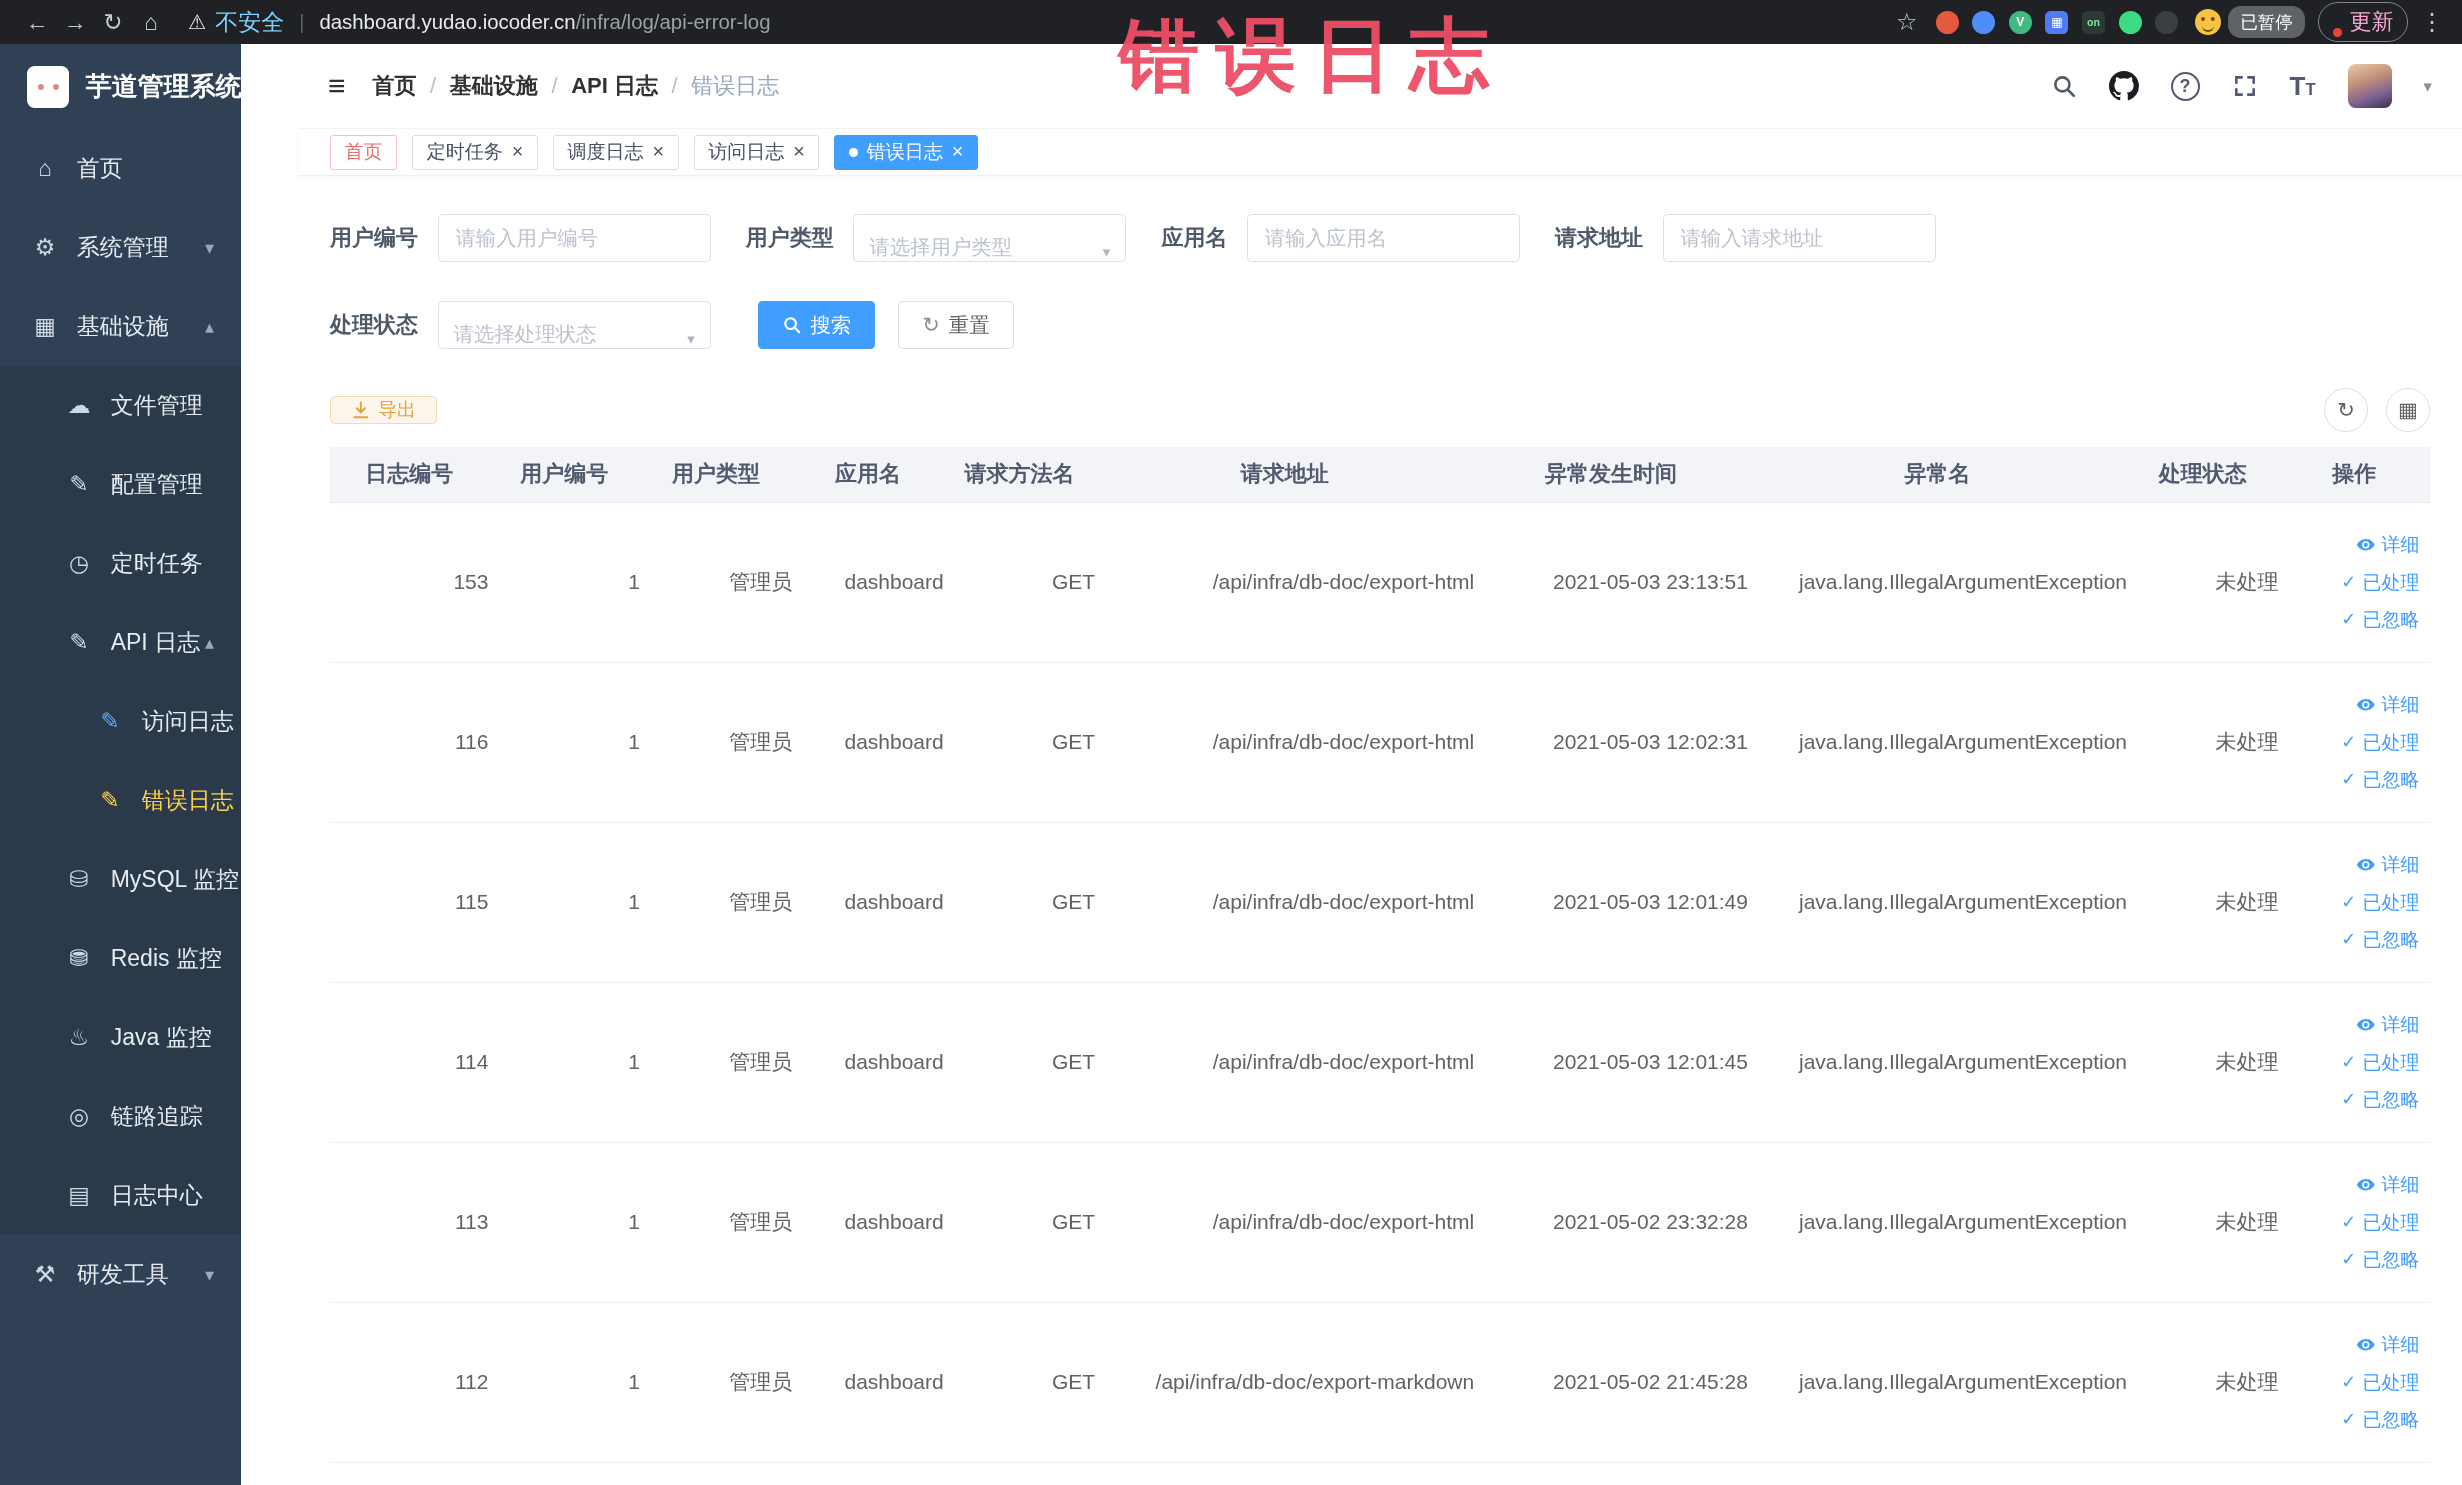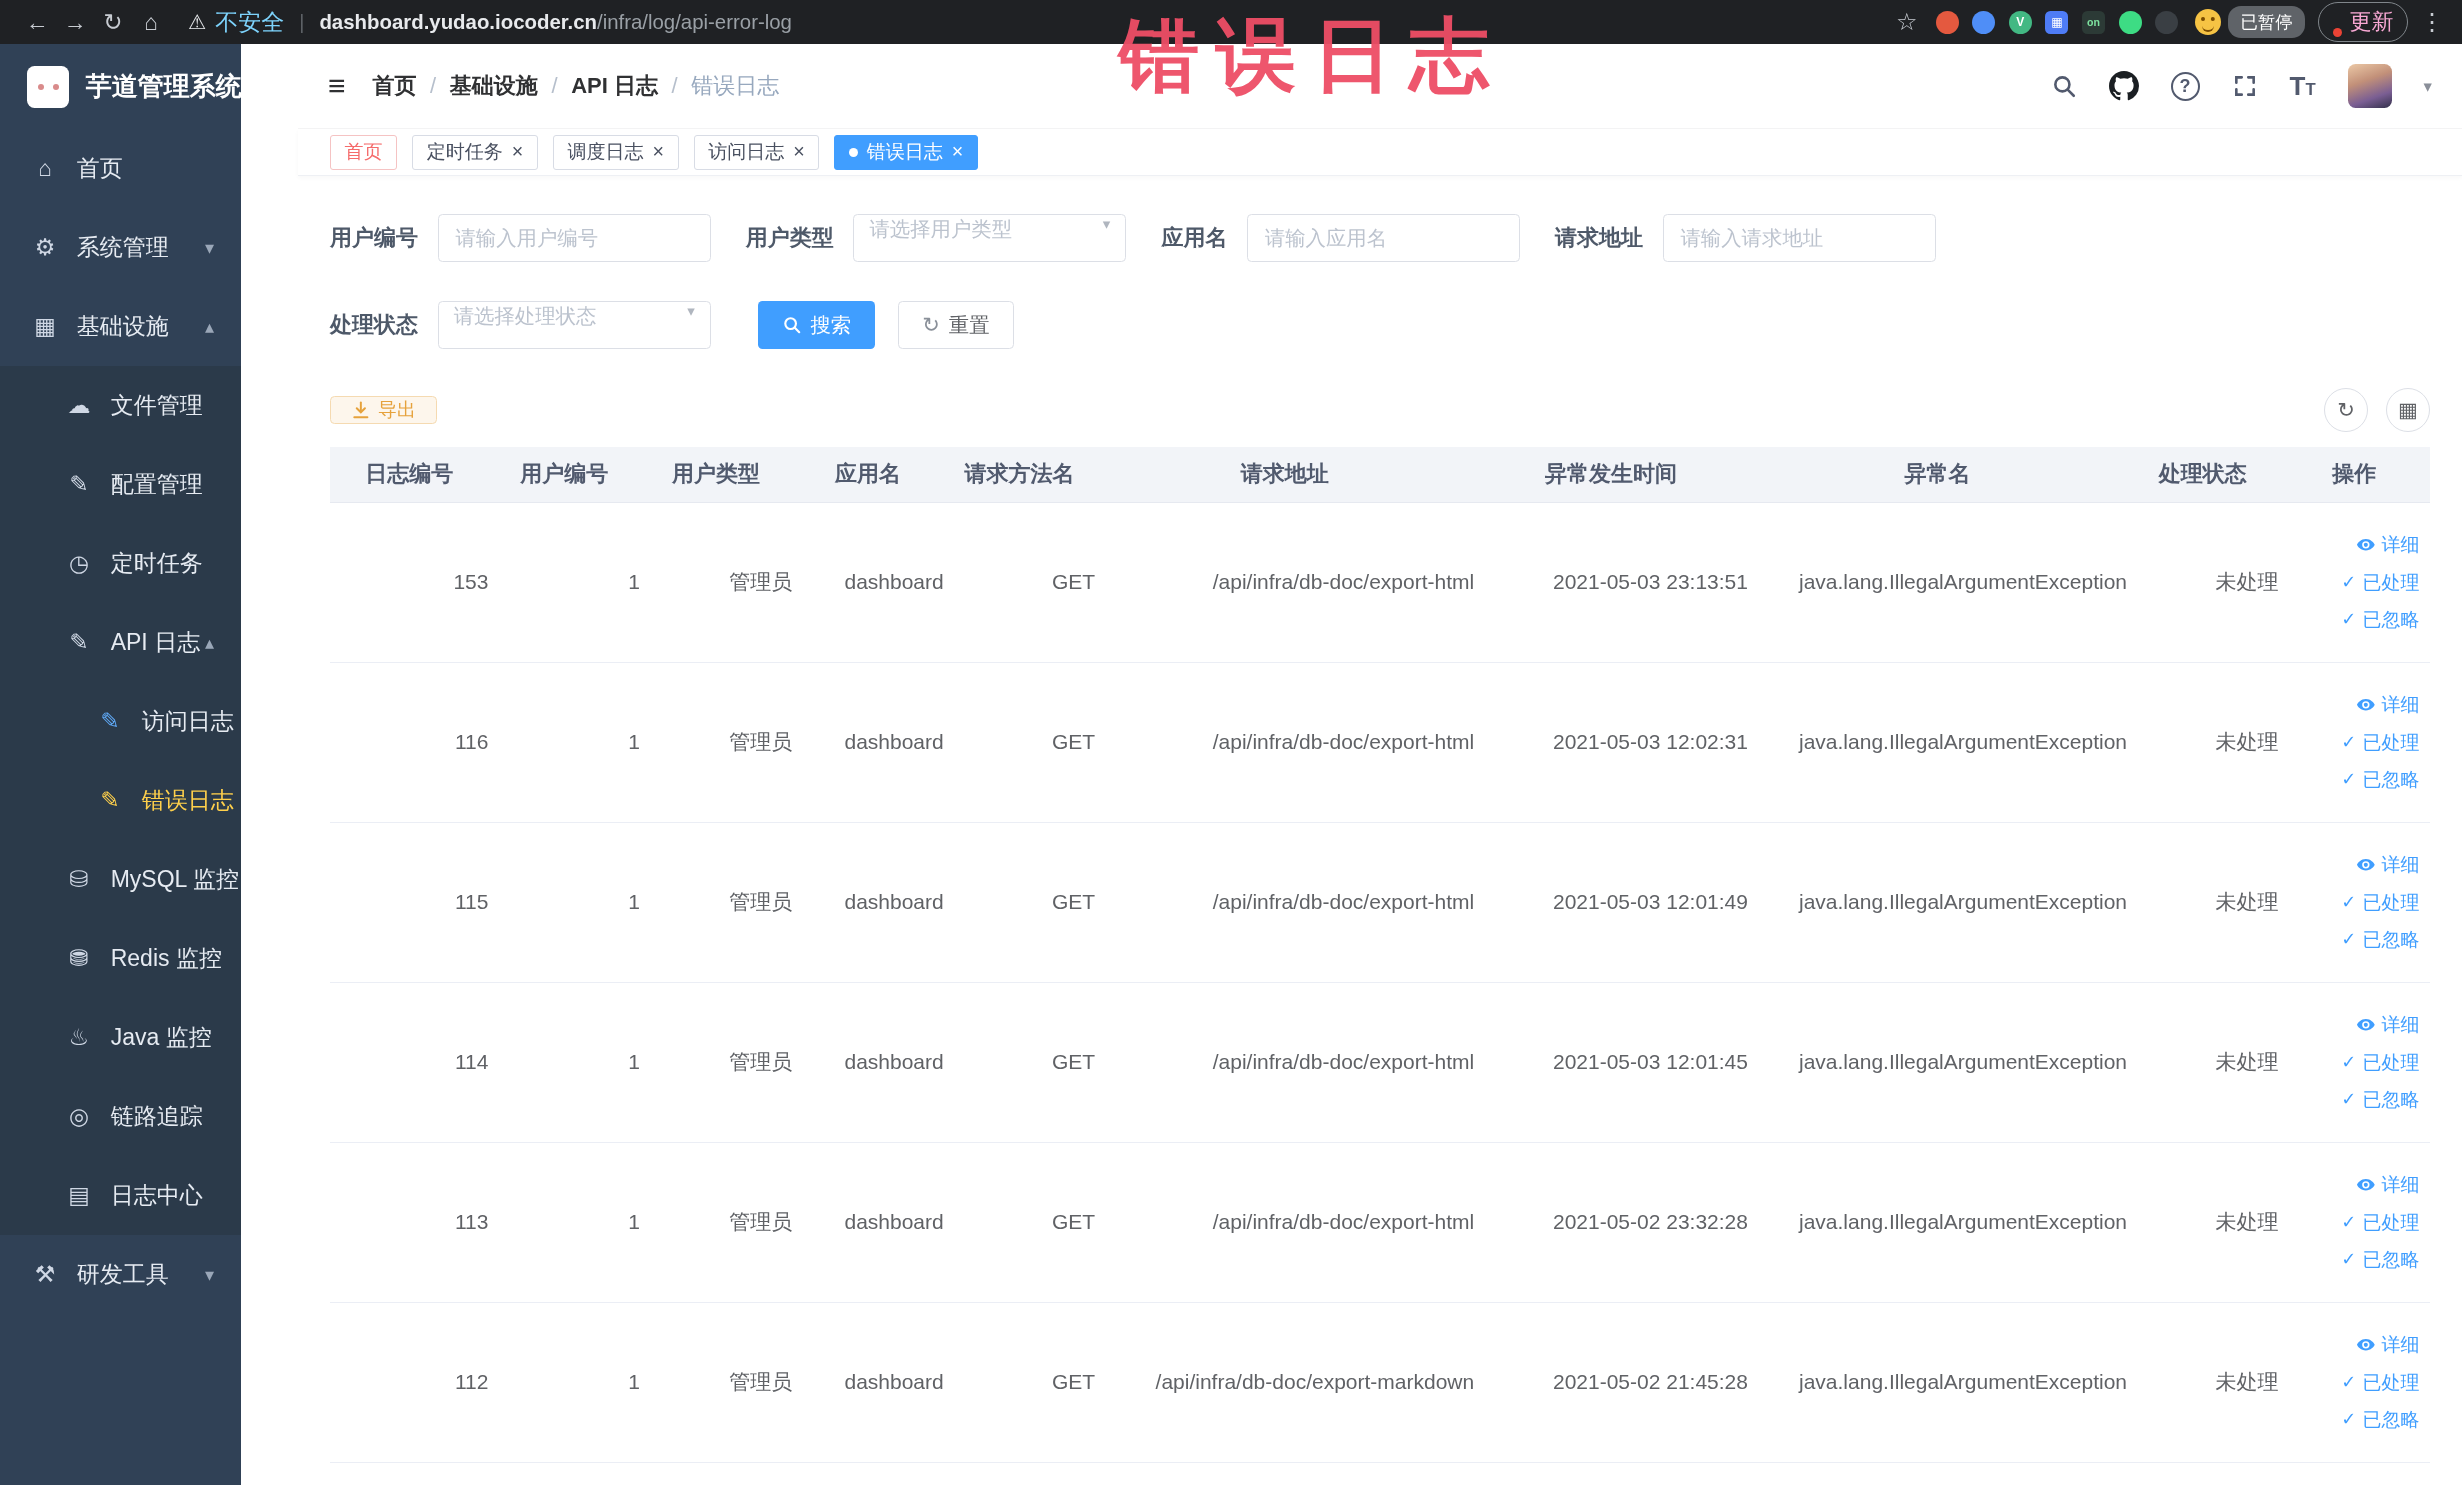--- a/index.html
+++ b/index.html
@@ -7,21 +7,21 @@
   body{font-family:"Liberation Sans","DejaVu Sans",sans-serif;background:#fff;position:relative;overflow:hidden;color:#303133}
 
   
   .chrome{position:absolute;left:0;top:0;width:2462px;height:44px;background:#1f2124;display:flex;align-items:center;padding:0 18px;z-index:5}
   .nav-ic{font-size:23px;color:#c7cbd1;width:38px;text-align:center;flex:none}
   .sec{display:flex;align-items:center;gap:9px;margin-left:18px;flex:none}
   .sec .tri{color:#e8eaed;font-size:20.4px}
   .sec-label{font-size:23px;color:#7dd3fc}
   .divider{color:#5f6368;margin:0 15px;font-size:19.7px}
   .url{font-size:20.4px;white-space:nowrap}
-  .url .host{color:#e8eaed;font-weight:700}
+  .url .host{color:#e8eaed;font-weight:400}
   .url .path{color:#9aa0a6}
   .spacer{flex:1}
   .star{font-size:24px;color:#c7cbd1;margin-right:18px}
   .exts{display:flex;align-items:center;gap:13.6px;margin-right:16.7px}
   .ext{width:23px;height:23px;border-radius:50%;display:flex;align-items:center;justify-content:center;font-size:12px;font-weight:700;color:#fff;flex:none}
   .pill-paused{display:flex;align-items:center;gap:7.6px;margin-right:13.6px;flex:none}
   .face{width:26px;height:26px;border-radius:50%;background:#f6c344;position:relative;flex:none}
   .face::before{content:"";position:absolute;left:6px;top:8.3px;width:3.8px;height:3.8px;border-radius:50%;background:#7a4b00;box-shadow:9.8px 0 0 #7a4b00}
   .face::after{content:"";position:absolute;left:6.8px;top:14.4px;width:12px;height:6.8px;border-bottom:2.3px solid #7a4b00;border-radius:0 0 9px 9px}
   .badge-paused{background:#5f6368;color:#fff;font-size:17.4px;border-radius:13px;padding:3.8px 12px;white-space:nowrap}
@@ -70,21 +70,21 @@
   .tag.affix{color:#f56c6c;border-color:#f5c3c3}
 
   
   .content{padding:38px 32px 0}
   .frow{display:flex;align-items:center;margin-bottom:39px}
   .fgroup{display:flex;align-items:center;margin-right:35px}
   .flabel{font-size:22px;font-weight:700;color:#4e5969;margin-right:19.7px;white-space:nowrap}
   .finput{height:48px;border:0.8px solid #dcdfe6;border-radius:4.5px;padding:0 16.7px;font-size:20.4px;color:#606266;background:#fff;outline:none}
   .finput::placeholder{color:#bcc3ce}
   .w360{width:273px}
-  .fselect{width:273px;height:48px;border:0.8px solid #dcdfe6;border-radius:4.5px;display:flex;align-items:flex-start;justify-content:space-between;padding:0 15px;background:#fff;cursor:pointer}
+  .fselect{width:273px;height:48px;border:0.8px solid #dcdfe6;border-radius:4.5px;display:flex;align-items:flex-end;justify-content:space-between;padding:0 15px;background:#fff;cursor:pointer}
   .fselect .ph{font-size:20.4px;color:#bcc3ce}
   .fselect .caret-d{font-size:15px;color:#b0b6bf}
   .daterange{width:348px;height:48px;border:0.8px solid #dcdfe6;border-radius:4.5px;display:flex;align-items:center;padding:0 15px;gap:10.6px;background:#fff;cursor:pointer}
   .daterange .ph{font-size:19.7px;color:#bcc3ce;flex:1;text-align:center;white-space:nowrap}
   .daterange .sep{color:#8a9099;font-size:19.7px}
   .btn{height:48px;border-radius:4.5px;display:inline-flex;align-items:center;gap:9px;font-size:20.4px;padding:0 23px;border:0.8px solid transparent;cursor:pointer;white-space:nowrap}
   .btn-primary{background:#409eff;color:#fff;margin-left:12px}
   .btn-plain{background:#fff;border-color:#dcdfe6;color:#606266;margin-left:23px}
   .btn-plain .ric{font-size:21px;color:#8a9099}
 

